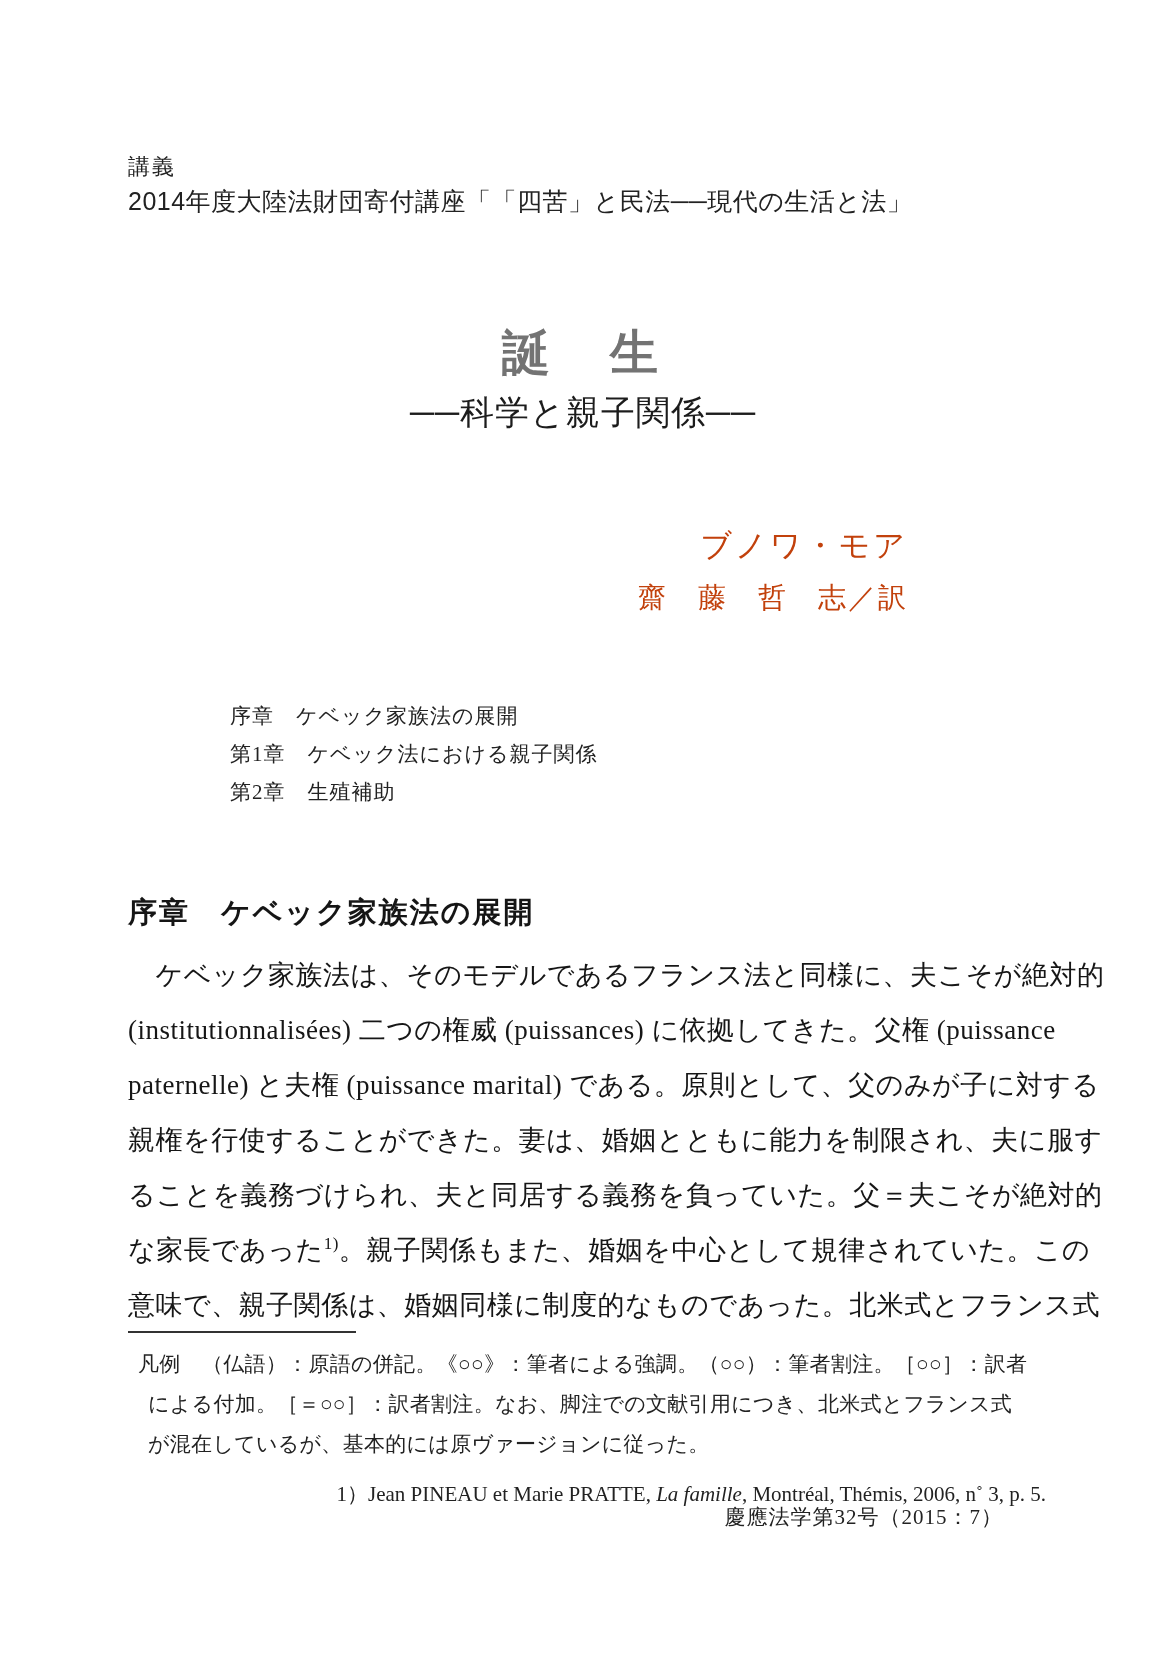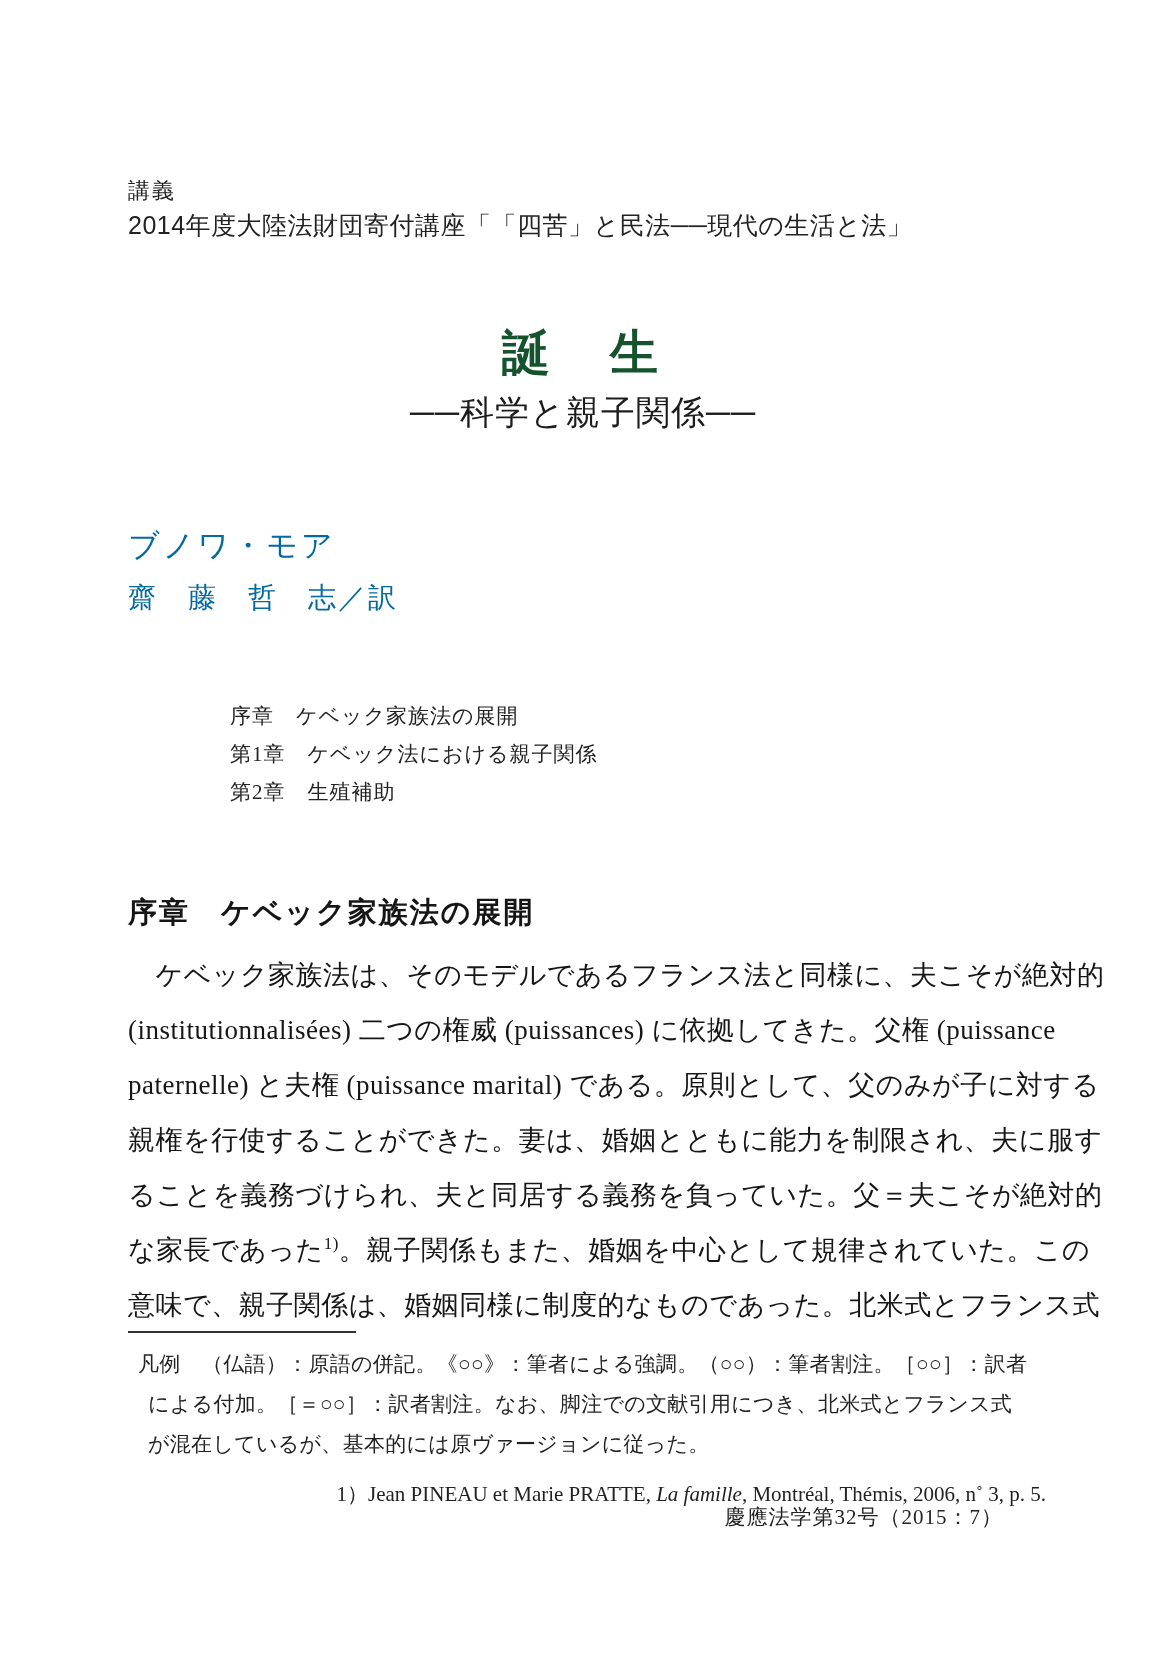--- a/index.html
+++ b/index.html
@@ -15,51 +15,50 @@
     color: #1c1c1c;
     overflow: hidden;
   }
 
   
   .header {
     position: absolute;
     top: 152px; left: 128px; right: 128px;
     font-family: "Liberation Sans", "DejaVu Sans", sans-serif;
     color: #222;
-    margin-top: 24px;
   }
   .genre-label { font-size: 22px; line-height: 30px; letter-spacing: 2px; }
   .course-title { font-size: 25px; line-height: 38px; letter-spacing: 0.5px; }
 
   
   .title-block {
     position: absolute;
     top: 322px; left: 0; right: 0;
     text-align: center;
   }
   .main-title {
     font-size: 48px;
     font-weight: 600;
     letter-spacing: 6px;
     line-height: 62px;
-    color: #14532d;
+    color: #737373;
   }
   .subtitle {
     margin-top: 6px;
     font-size: 34px;
     letter-spacing: 1px;
     color: #1c1c1c;
   }
 
   
   .authors {
     position: absolute;
     top: 524px; left: 128px; right: 258px;
-    text-align: left;
-    color: #0369a1;
+    text-align: right;
+    color: #c2410c;
   }
   .author-name { font-size: 31px; line-height: 44px; letter-spacing: 3px; }
   .translator-name { font-size: 28px; line-height: 60px; letter-spacing: 2px; }
 
   
   .toc {
     position: absolute;
     top: 697px; left: 230px; right: 128px;
     color: #222;
   }

